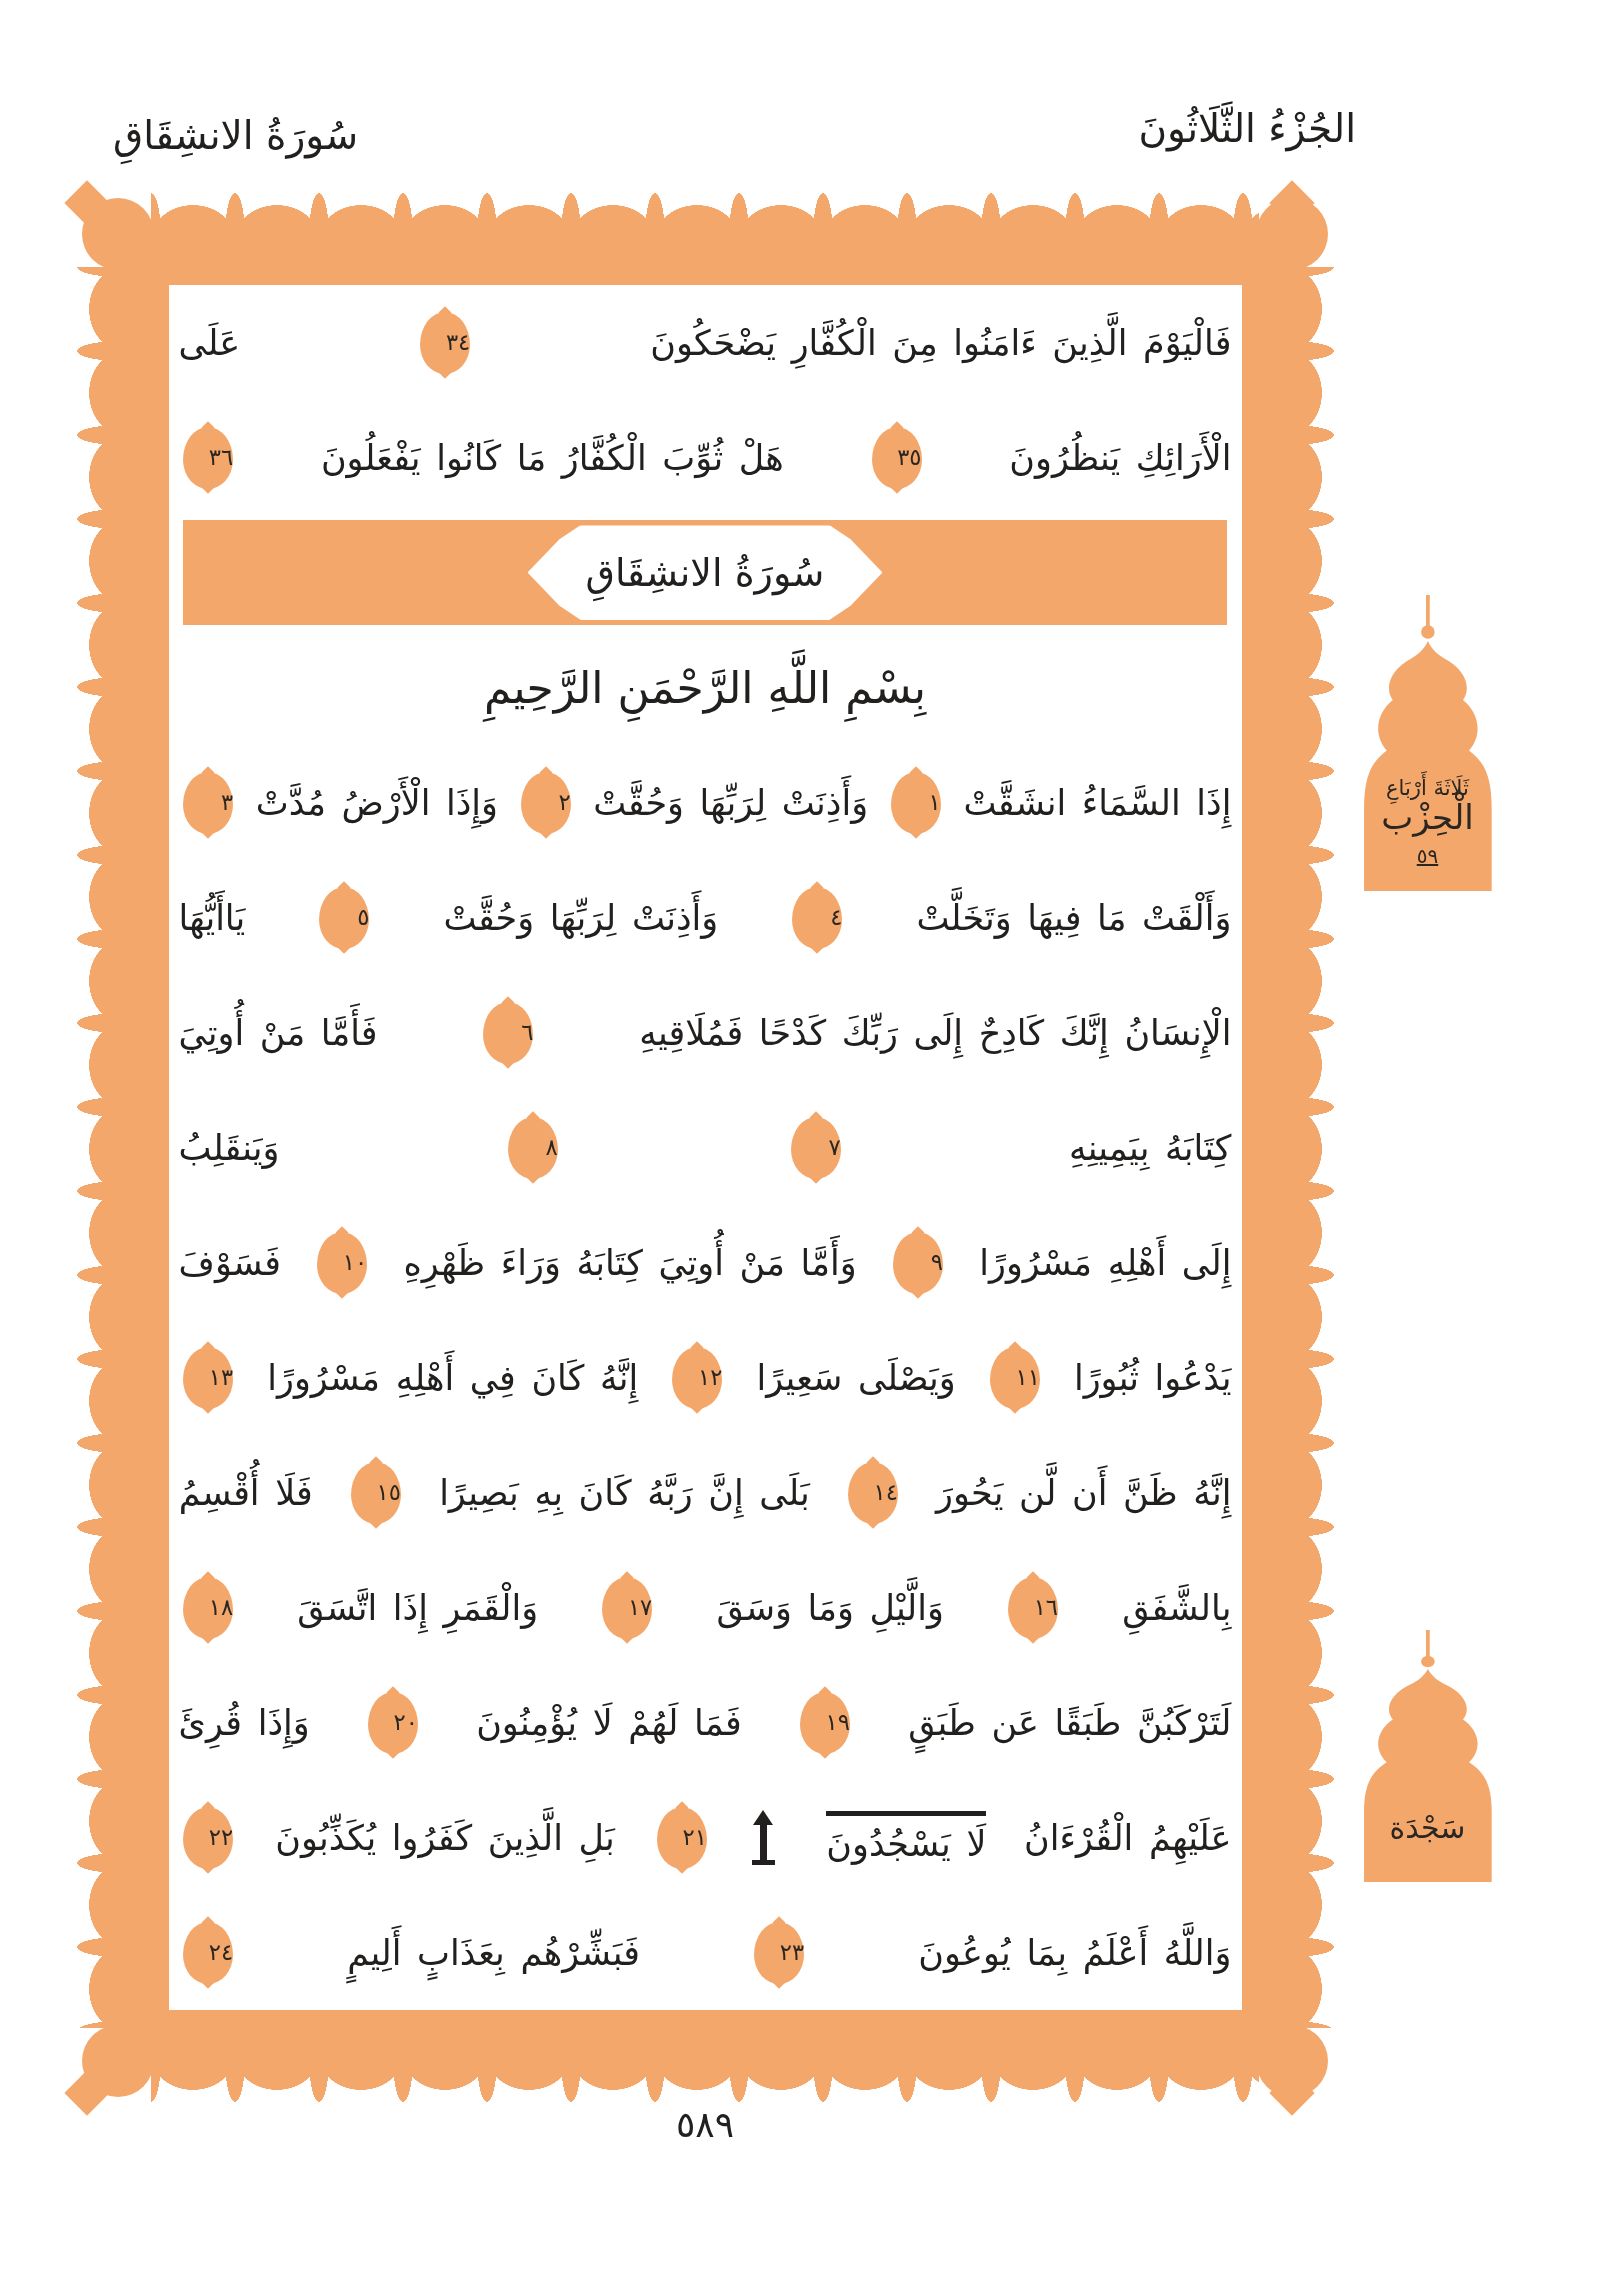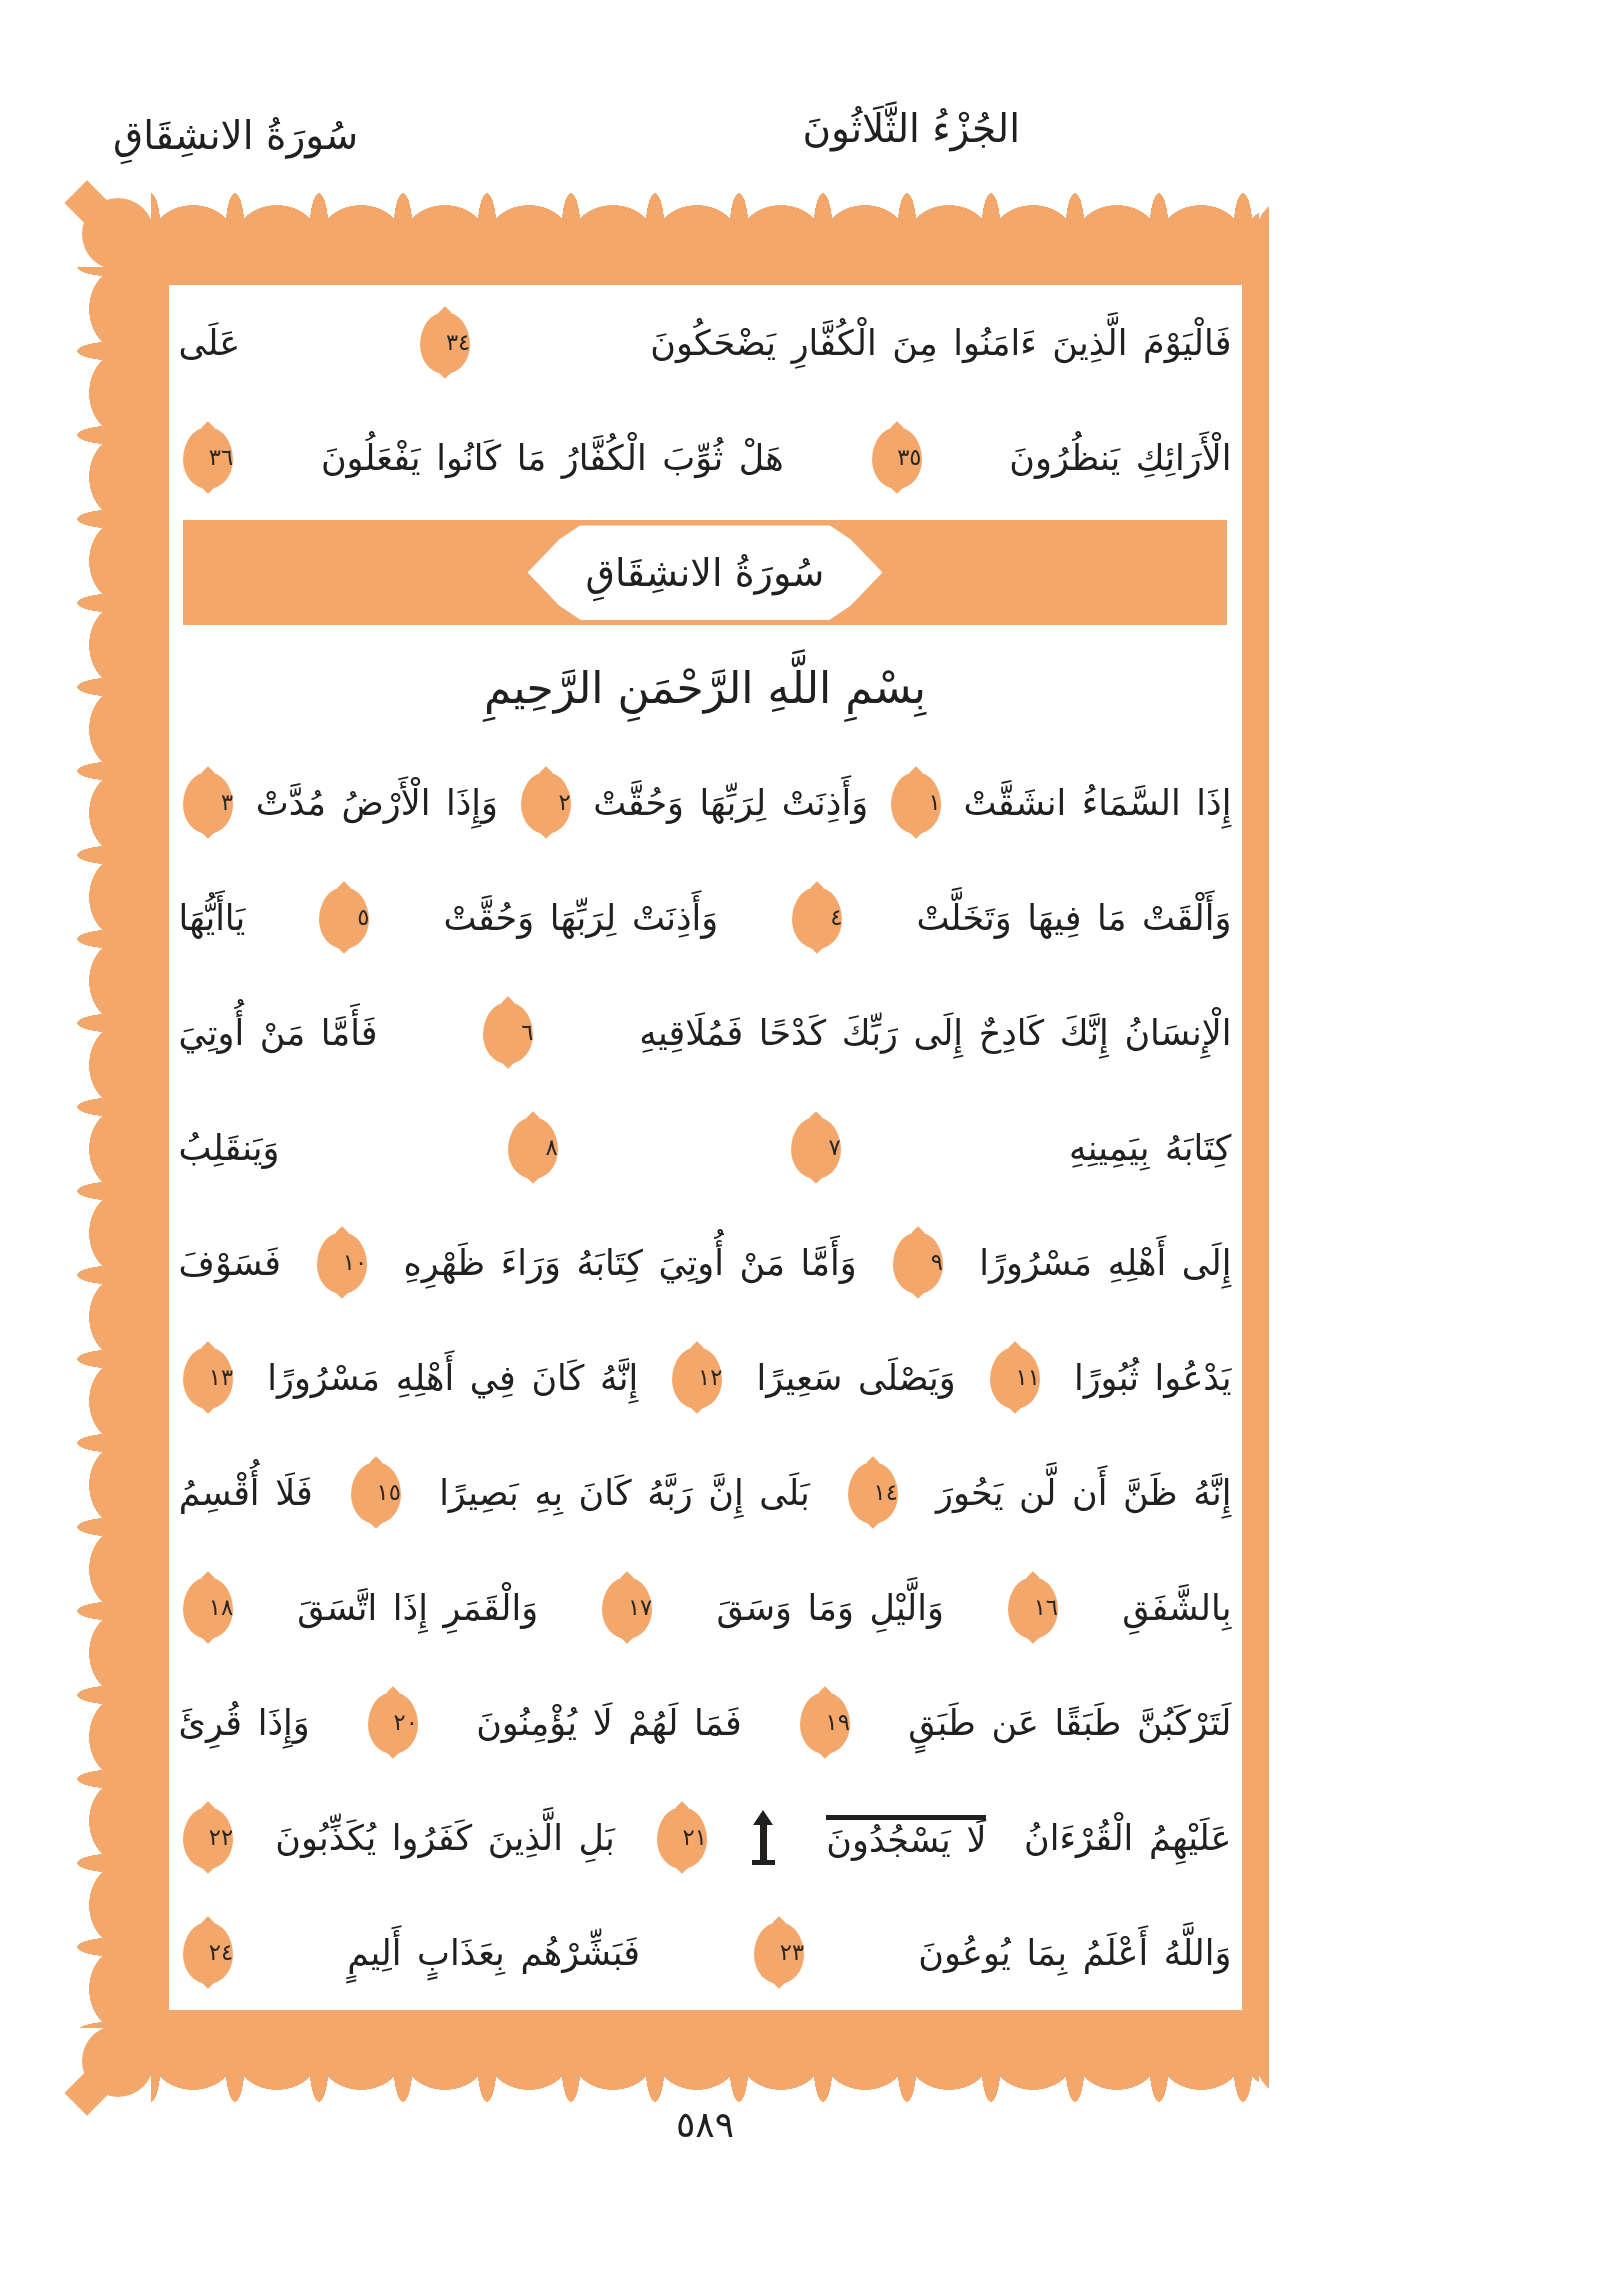--- a/index.html
+++ b/index.html
@@ -1,17 +1,17 @@
 <!DOCTYPE html>
 <html lang="ar" style="font-size:12px"><head>
 <meta charset="utf-8">
 <style>
   html,body{margin:0;padding:0;background:#ffffff;}
   .page{
-    position:relative; width:1269px; height:2295px; background:#ffffff;
+    position:relative; width:1605px; height:2295px; background:#ffffff;
     font-family:"DejaVu Sans", sans-serif; color:#22201e; overflow:hidden;
   }
   
   .hdr{position:absolute; font-size:39px; direction:rtl; white-space:nowrap; color:#22201e;}
   .hdr-left{left:113px; top:113px;}
   .hdr-right{right:249px; top:106px;}
 
   
   .frame-core{
     position:absolute; left:118px; top:234px; width:1175px; height:1827px;
@@ -46,21 +46,21 @@
   .corner-diamond{position:absolute; width:32px; height:32px; background:var(--acc); transform:rotate(45deg);}
 
   
   .text-area{position:absolute; left:168px; top:285px; width:1074px;}
   .qline{
     height:115px; display:flex; align-items:center; justify-content:space-between;
     direction:rtl; padding:0 10.6px; box-sizing:border-box; font-size:35px; word-spacing:4.5px;
     white-space:nowrap;
   }
   .ayah-text{flex:0 1 auto;}
-  .overlined{border-top:5.3px solid #22201e; padding-top:0;margin-left:11px;}
+  .overlined{border-top:5.3px solid #22201e; padding-top:8px;margin-left:11px;}
   .vmark{
     flex:0 0 auto; position:relative; width:50px; height:62px; background:var(--acc);
     border-radius:50% 50% 50% 50% / 53% 53% 47% 47%;
     display:flex; align-items:center; justify-content:flex-start; margin:0 4.5px;
   }
   .vmark::before, .vmark::after{
     content:""; position:absolute; left:50%; width:9px; height:9px;
     background:var(--acc); transform:translateX(-50%) rotate(45deg);
   }
   .vmark::before{top:-3.8px;} .vmark::after{bottom:-3.8px;}

